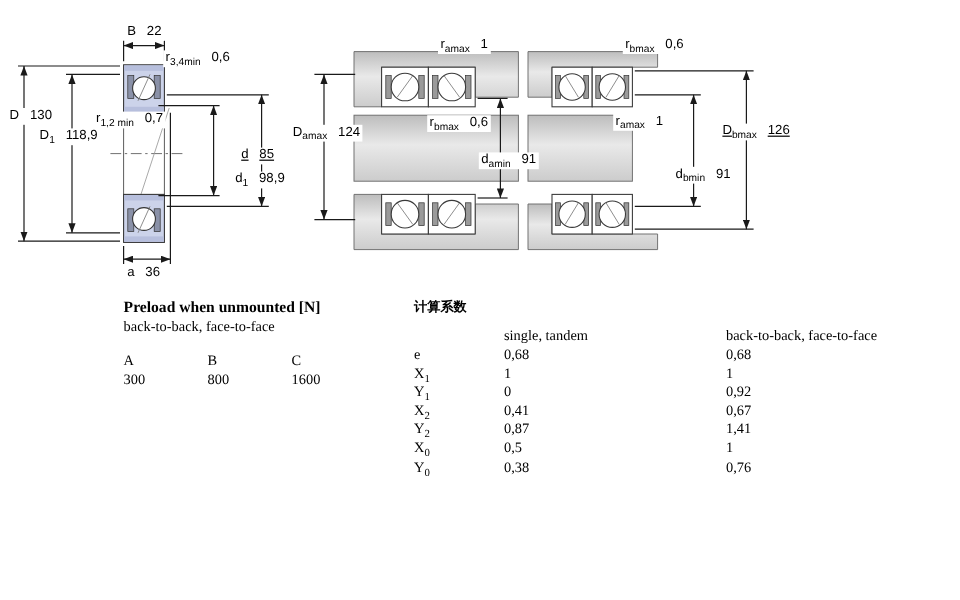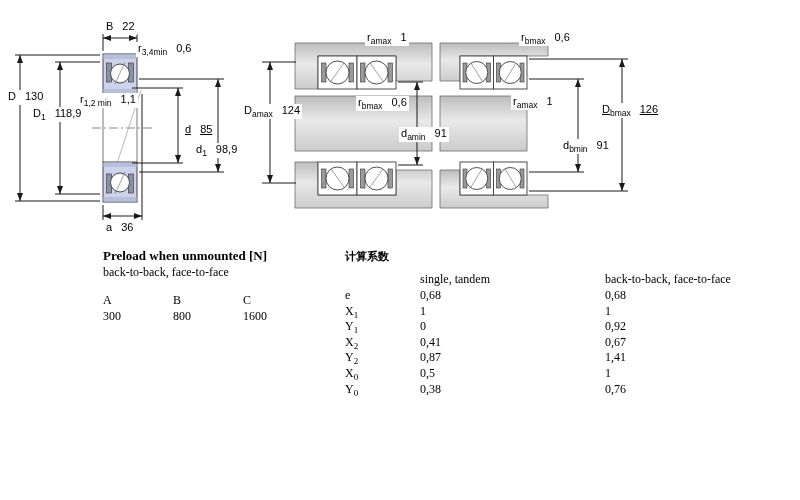--- a/index.html
+++ b/index.html
@@ -165,23 +165,23 @@
           <line x1="529" y1="172" x2="584" y2="172"></line>
           <line x1="578" y1="79" x2="578" y2="172" marker-start="url(#arr)" marker-end="url(#arr)"></line>
         </g>
       </g>
     </g>
   </svg>
 
   <div class="lbl" style="left:104px; top:20px;"><span>B</span><sub></sub><span class="val">22</span></div>
   <div class="lbl" style="left:136px; top:42px;"><span>r</span><sub>3,4min</sub><span class="val">0,6</span></div>
   <div class="lbl" style="left:6px; top:90px;"><span>D</span><sub></sub><span class="val">130</span></div>
-  <div class="lbl" style="left:78px; top:93px;"><span>r</span><sub>1,2 min</sub><span class="val">1,1</span></div>
+  <div class="lbl" style="left:78px; top:93px;"><span>r</span><sub>1,2 min</sub><span class="val">0,7</span></div>
   <div class="lbl" style="left:31px; top:107px;"><span>D</span><sub>1</sub><span class="val">118,9</span></div>
-  <div class="lbl" style="left:183px; top:123px;text-decoration:underline;"><span>d</span><sub></sub><span class="val">85</span></div>
+  <div class="lbl" style="left:199px; top:123px;text-decoration:underline;"><span>d</span><sub></sub><span class="val">85</span></div>
   <div class="lbl" style="left:194px; top:143px;"><span>d</span><sub>1</sub><span class="val">98,9</span></div>
   <div class="lbl" style="left:104px; top:221px;"><span>a</span><sub></sub><span class="val">36</span></div>
 
   <div class="lbl" style="left:365px; top:31px;"><span>r</span><sub>amax</sub><span class="val">1</span></div>
   <div class="lbl" style="left:242px; top:104px;"><span>D</span><sub>amax</sub><span class="val">124</span></div>
   <div class="lbl" style="left:356px; top:96px;"><span>r</span><sub>bmax</sub><span class="val">0,6</span></div>
   <div class="lbl" style="left:399px; top:127px;"><span>d</span><sub>amin</sub><span class="val">91</span></div>
 
   <div class="lbl" style="left:519px; top:31px;"><span>r</span><sub>bmax</sub><span class="val">0,6</span></div>
   <div class="lbl" style="left:511px; top:95px;"><span>r</span><sub>amax</sub><span class="val">1</span></div>

